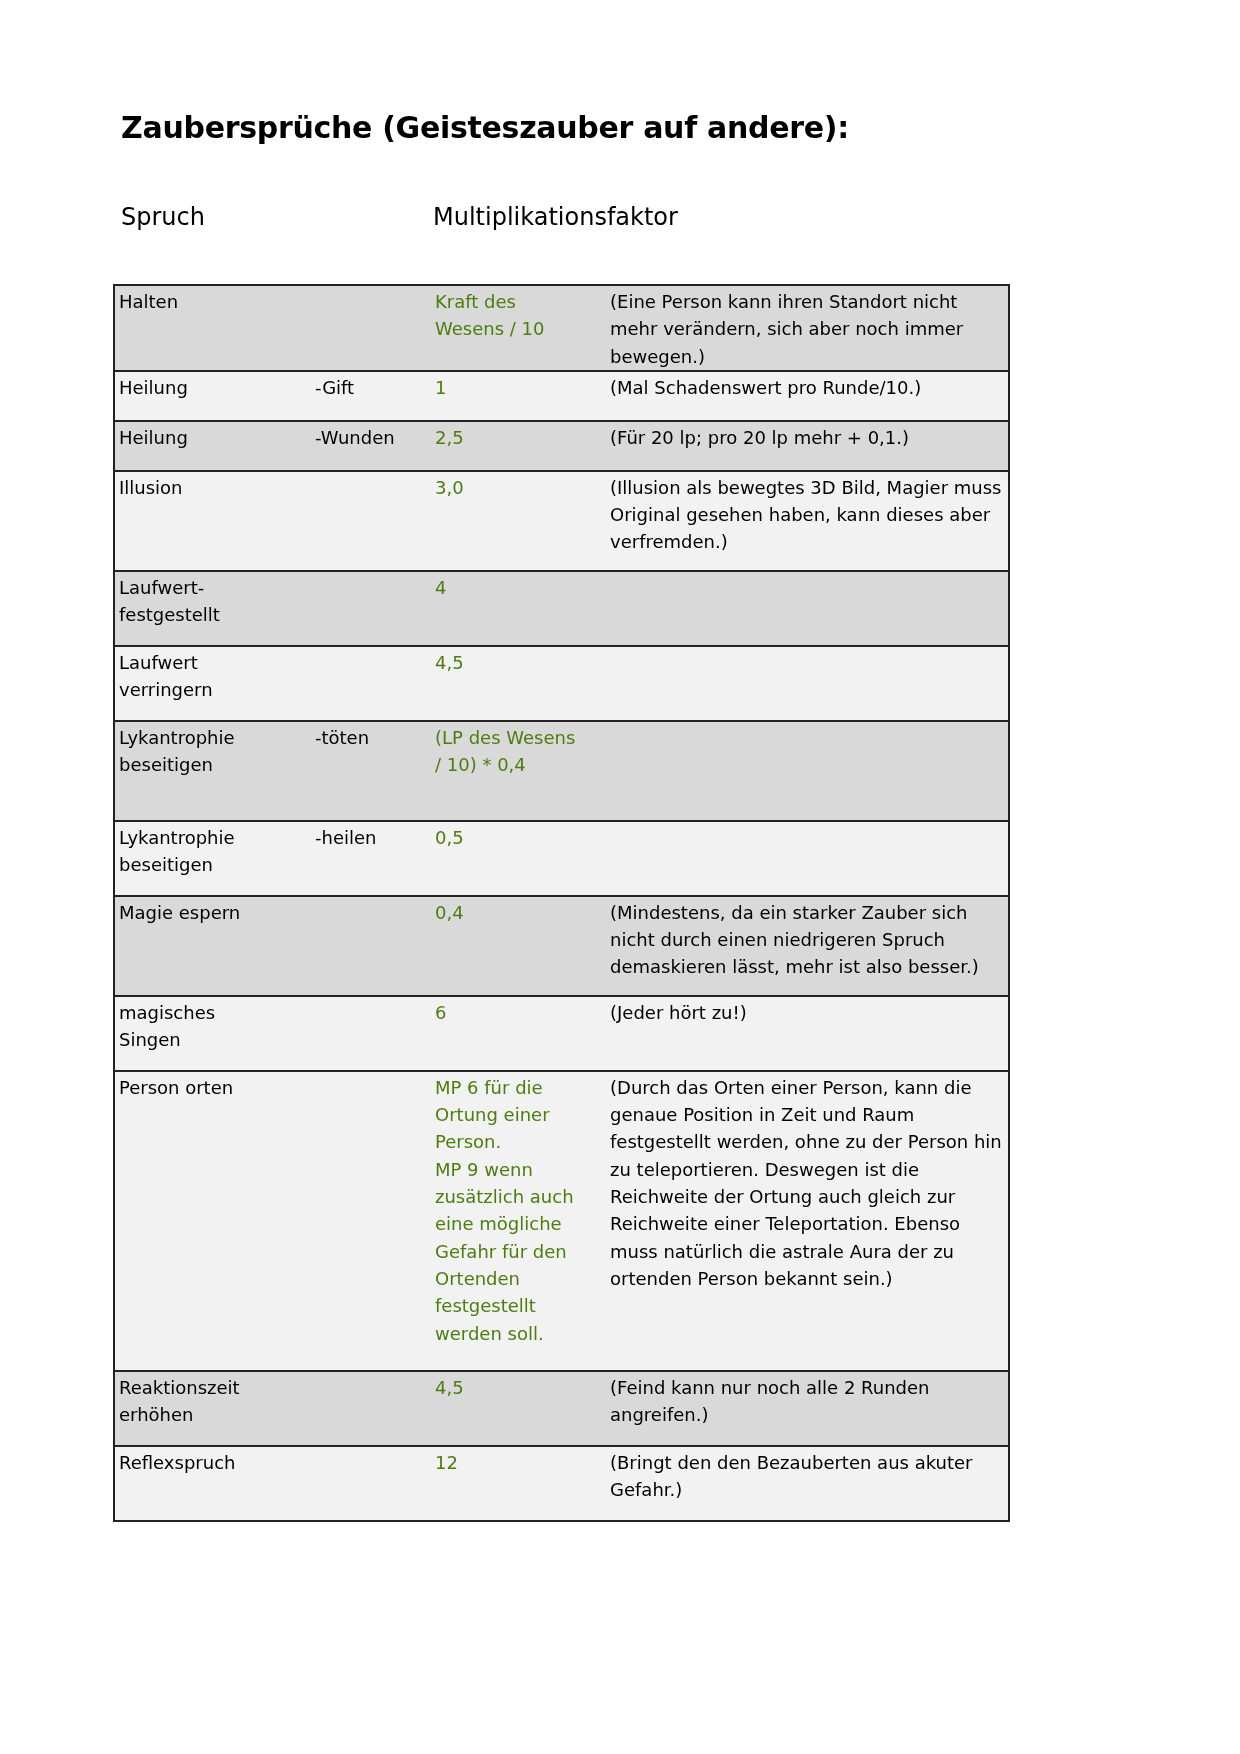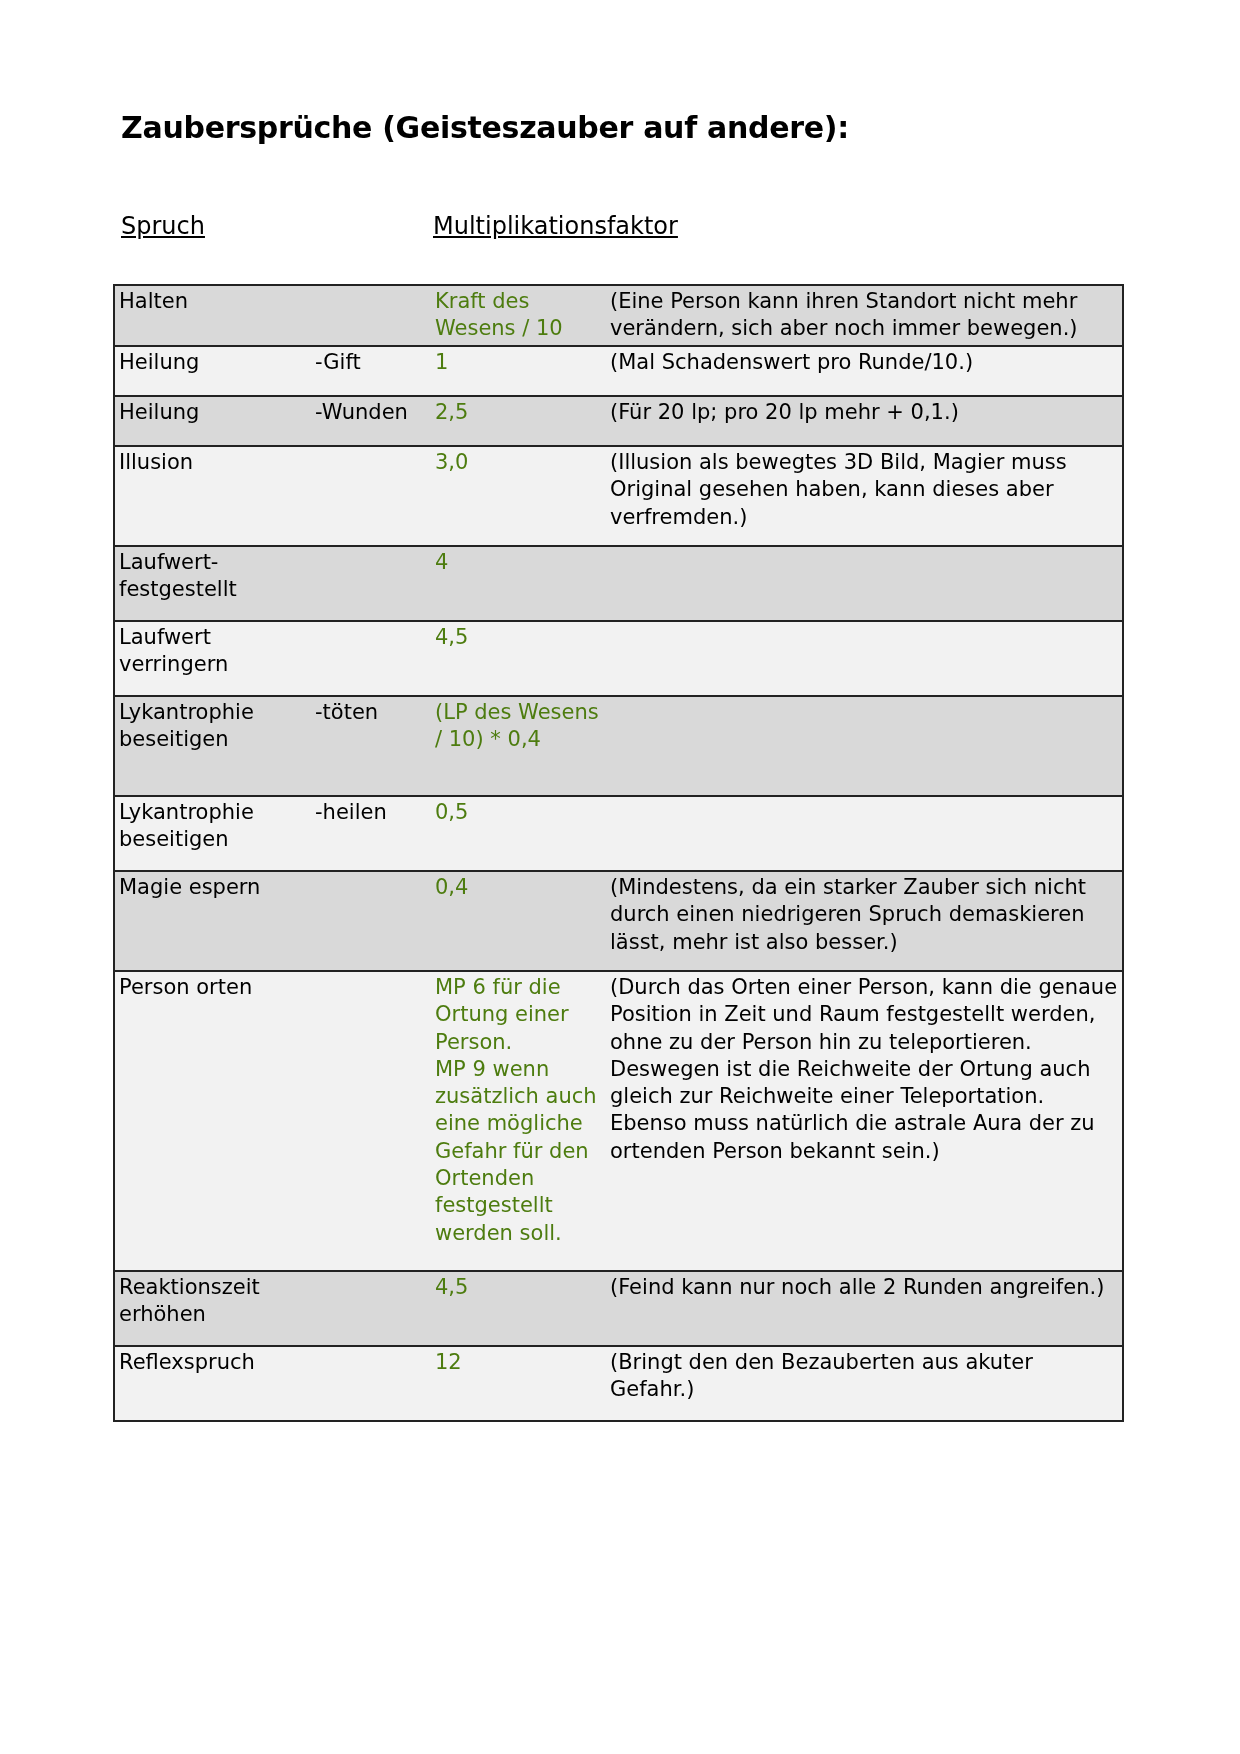--- a/index.html
+++ b/index.html
@@ -8,29 +8,29 @@
     font-family: "DejaVu Sans", sans-serif; color: #000;
     position: relative; overflow: hidden;
   }
   .title {
     position: absolute; left: 121px; top: 110px;
     font-family: "DejaVu Sans", sans-serif; font-weight: bold;
     font-size: 30px; letter-spacing: -0.3px;
     white-space: nowrap;
   }
   .colhead {
-    position: absolute; top: 212px; font-size: 24px;
-    text-decoration: underline; white-space: nowrap;
+    position: absolute; top: 203px; font-size: 24px;
+    white-space: nowrap;
   }
   .colhead.c1 { left: 121px; }
   .colhead.c2 { left: 433px; }
   table.spells {
-    position: absolute; left: 113px; top: 284px; width: 1011px;
+    position: absolute; left: 113px; top: 284px; width: 897px;
     border-collapse: collapse; border: 2px solid #222;
-    font-size: 21px; line-height: 27.3px;
+    font-size: 18px; line-height: 27.3px;
   }
   table.spells td {
     vertical-align: top; padding: 2px 4px 0 4px;
     border-top: 2px solid #222; border-bottom: 2px solid #222;
   }
   tr.dark td { background: #d9d9d9; }
   tr.light td { background: #f2f2f2; }
   td.name { width: 188px; }
   td.variant { width: 112px; }
   td.factor { width: 167px; color: #4d7c0f; }
@@ -99,20 +99,27 @@
       <td class="variant">-heilen</td>
       <td class="factor pre">0,5</td>
       <td class="note"></td>
     </tr>
     <tr class="dark" style="height:100px">
       <td class="name pre">Magie espern</td>
       <td class="variant"></td>
       <td class="factor pre">0,4</td>
       <td class="note">(Mindestens, da ein starker Zauber sich nicht durch einen niedrigeren Spruch demaskieren lässt, mehr ist also besser.)</td>
     </tr>
+    <tr class="light" style="height:75px">
+      <td class="name pre">magisches
+Singen</td>
+      <td class="variant"></td>
+      <td class="factor pre">6</td>
+      <td class="note">(Jeder hört zu!)</td>
+    </tr>
     <tr class="light" style="height:300px">
       <td class="name pre">Person orten</td>
       <td class="variant"></td>
       <td class="factor pre">MP 6 für die
 Ortung einer
 Person.
 MP 9 wenn
 zusätzlich auch
 eine mögliche
 Gefahr für den

